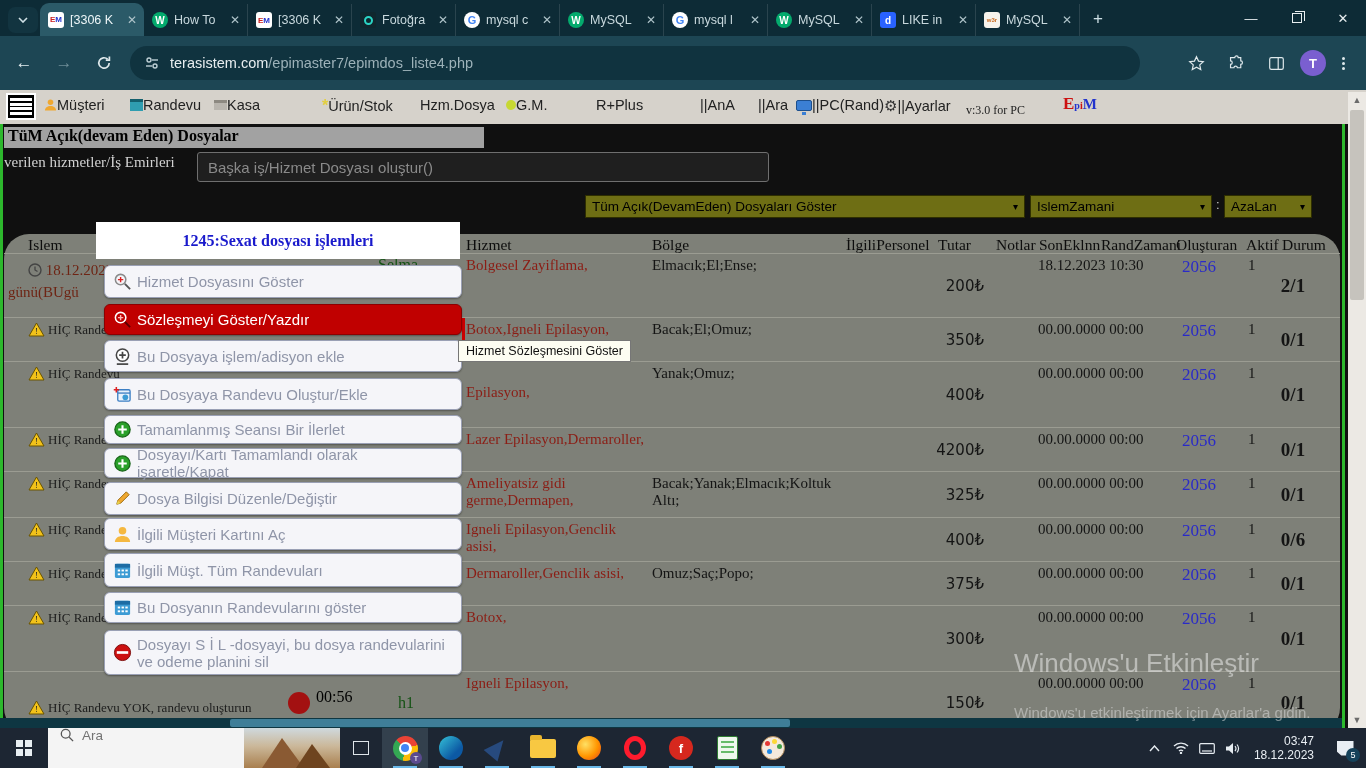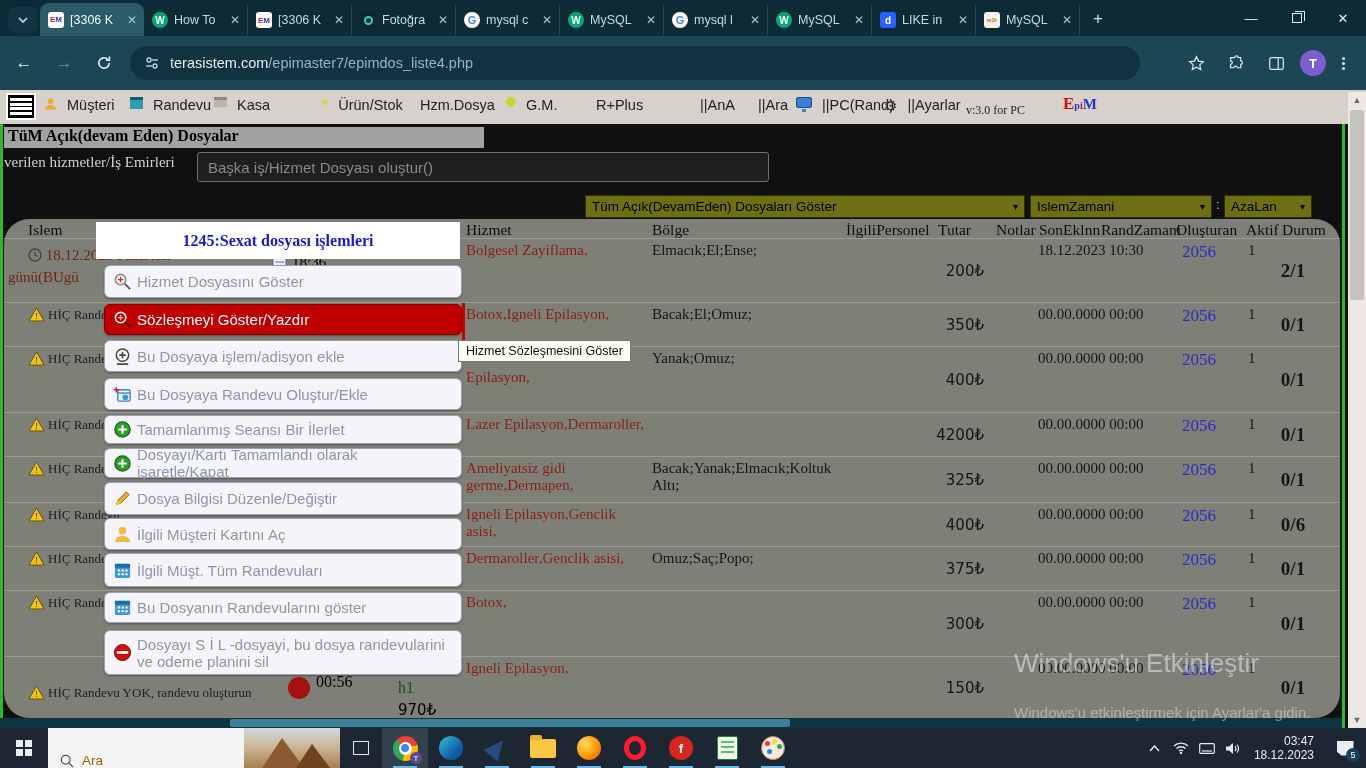--- a/index.html
+++ b/index.html
@@ -33,21 +33,21 @@
   .navbtn { width:32px; height:32px; display:flex; align-items:center; justify-content:center; color:#e3edf0; font-size:17px; margin-left:8px; }
   .navbtn.dim { color:#6f8e98; }
   .urlpill { height:34px; flex:1; max-width:1010px; margin-left:10px; background:#10333f; border-radius:17px; display:flex; align-items:center; padding:0 14px; color:#e8eef0; font-size:14.5px; }
   .urlpill .path { color:#9db2b9; }
   .url-right { display:flex; align-items:center; margin-left:auto; margin-right:6px; }
   .avatar { width:26px; height:26px; border-radius:50%; background:#7a5fd0; color:#fff; font-size:13px; font-weight:bold; display:flex; align-items:center; justify-content:center; margin:0 8px; }
   .kebab { width:18px; display:flex; flex-direction:column; align-items:center; gap:2px; margin-right:8px; }
   .kebab i { width:3px; height:3px; border-radius:50%; background:#dfe9ec; display:block; }
 
   .navbar { position:absolute; left:0; top:90px; width:1366px; height:34px; background:#d6d2cb; }
-  .nav-item { position:absolute; top:7px; font-size:14.5px; color:#222; display:flex; align-items:flex-start; gap:10px; white-space:nowrap; }
+  .nav-item { position:absolute; top:7px; font-size:14.5px; color:#222; display:flex; align-items:center; gap:0; white-space:nowrap; }
   .hamburger { position:absolute; left:6px; top:3px; width:30px; height:27px; background:#000; border:2px solid #fff; display:flex; flex-direction:column; justify-content:space-evenly; padding:2px; }
   .hamburger i { height:3px; background:#fff; display:block; }
   .mini-cal { width:13px; height:12px; background:#2f9db0; border-top:3px solid #14606e; display:block; }
   .mini-reg { width:13px; height:10px; background:#b9b5ae; border-top:3px solid #8d8981; display:block; }
   .mini-star { color:#e3cf3e; font-size:16px; font-weight:bold; }
   .mini-gm { width:10px; height:10px; border-radius:50%; background:#c7d832; display:block; }
   .mini-mon { width:16px; height:11px; background:#3b7fd4; border:1px solid #1d4f8c; border-radius:2px; display:block; position:relative; }
   .mini-mon:after { content:""; position:absolute; left:5px; top:11px; width:4px; height:3px; background:#3b7fd4; }
   .gearglyph { font-size:15px; color:#333; }
   .version { position:absolute; left:966px; top:13px; font-family:"Liberation Serif", serif; font-size:12px; color:#222; }
@@ -62,21 +62,21 @@
   .green-edge { position:absolute; left:0; top:0; width:3px; height:604px; background:#2db82d; }
   .green-edge.right { left:1342px; }
   .page-title { position:absolute; left:4px; top:3px; width:480px; height:21px; background:#a2a2a2; color:#000; font:bold 16px "Liberation Serif", serif; padding-left:4px; }
   .page-sub { position:absolute; left:4px; top:30px; color:#d2d2d2; font:15px "Liberation Serif", serif; }
   .create-input { position:absolute; left:197px; top:28px; width:572px; height:30px; background:#1f1f1f; border:1px solid #6f6f6f; border-radius:3px; color:#bdbdbd; font:15px "Liberation Sans", sans-serif; padding:0 10px; outline:none; }
   .create-input::placeholder { color:#8a8a8a; }
   .filt { position:absolute; top:71px; height:23px; background:#6e6e14; border:1px solid #2e2e00; color:#000; font-size:13.5px; display:flex; align-items:center; padding:0 6px; justify-content:space-between; }
   .filt .arr { font-size:10px; }
   .colon { position:absolute; left:1216px; top:73px; color:#cccccc; font-size:13px; }
 
-  .table-area { position:absolute; left:4px; top:95px; width:1336px; height:499px; background:#7e8078; font-family:"Liberation Serif", serif;border-radius:25px; }
+  .table-area { position:absolute; left:4px; top:110px; width:1336px; height:499px; background:#7e8078; font-family:"Liberation Serif", serif;border-radius:25px; }
   .th { position:absolute; top:2px; color:#0d0d0d; font-size:15.5px; }
   .trow { position:absolute; left:0; width:1336px; border-top:1px solid #9b9c92; }
   .cell { position:absolute; color:#141414; }
   .c-islem { left:24px; top:4px; width:350px; font-size:13px; color:#1d1d1d; display:flex; gap:3px; align-items:flex-start; }
   .c-hizmet { left:462px; top:3px; width:180px; font-size:15px; line-height:17px; color:#8b1d15; }
   .c-bolge { left:648px; top:3px; width:200px; font-size:15px; line-height:17px; }
   .c-tutar { left:856px; width:124px; text-align:right; top:50%; transform:translateY(-50%); font-size:15px; font-family:"DejaVu Sans", sans-serif; }
   .c-son { left:1034px; top:3px; width:135px; font-size:15px; }
   .c-olust { left:1178px; top:3px; width:44px; color:#2a2ac8; font-size:17px; }
   .c-aktif { left:1244px; top:3px; width:20px; font-size:15px; }
@@ -110,21 +110,21 @@
   .vscroll .sb-dn { bottom:0; }
   .vscroll .thumb { position:absolute; left:2px; top:18px; width:14px; height:190px; background:#c6c3bd; border-radius:2px; }
   .hscroll { position:absolute; left:0; top:594px; width:1342px; height:10px; background:#0e3642; }
   .hscroll .thumb { position:absolute; left:230px; top:1px; width:560px; height:8px; background:#3f7e98; border-radius:2px; }
 
   
   .taskbar { position:absolute; left:0; top:728px; width:1366px; height:40px; background:#1d2633; display:flex; align-items:center; z-index:100; }
   .tb-start { width:48px; height:40px; display:flex; align-items:center; justify-content:center; }
   .winlogo { width:16px; height:16px; display:grid; grid-template-columns:7px 7px; grid-template-rows:7px 7px; gap:2px; }
   .winlogo i { background:#e8eef2; display:block; }
-  .tb-search { width:292px; height:40px; background:#f4f4f4; display:flex; align-items:flex-end; padding-left:12px; color:#a16207; font-size:13.5px; gap:8px; position:relative; overflow:hidden; }
+  .tb-search { width:292px; height:40px; background:#f4f4f4; display:flex; align-items:flex-start; padding-left:12px; color:#737373; font-size:13.5px; gap:8px; position:relative; overflow:hidden; }
   .tb-search .pic { position:absolute; right:0; top:0; width:96px; height:40px; background:linear-gradient(180deg,#cfd9de 0%,#cbb89a 45%,#a97f4e 100%); }
   .tb-search .pic:before { content:""; position:absolute; left:18px; bottom:0; border-left:20px solid transparent; border-right:22px solid transparent; border-bottom:30px solid #8a5a33; }
   .tb-search .pic:after { content:""; position:absolute; left:52px; bottom:0; border-left:16px solid transparent; border-right:18px solid transparent; border-bottom:24px solid #6e441f; }
   .tb-taskview { width:42px; height:40px; display:flex; align-items:center; justify-content:center; }
   .tv { width:16px; height:14px; border:1.5px solid #dfe5ea; position:relative; background:transparent; }
   .appicon { width:46px; height:40px; display:flex; align-items:center; justify-content:center; position:relative; }
   .appicon:after { content:""; position:absolute; left:11px; bottom:0; width:24px; height:2px; background:#6ab8e8; }
   .appicon.chrome { background:#33404d; }
   .chrome-ball { width:25px; height:25px; border-radius:50%; background:conic-gradient(from -45deg,#ea4335 0 33%,#fbbc05 33% 66%,#34a853 66% 100%); position:relative; }
   .chrome-ball:before { content:""; position:absolute; left:6px; top:6px; width:13px; height:13px; border-radius:50%; background:#fff; }

